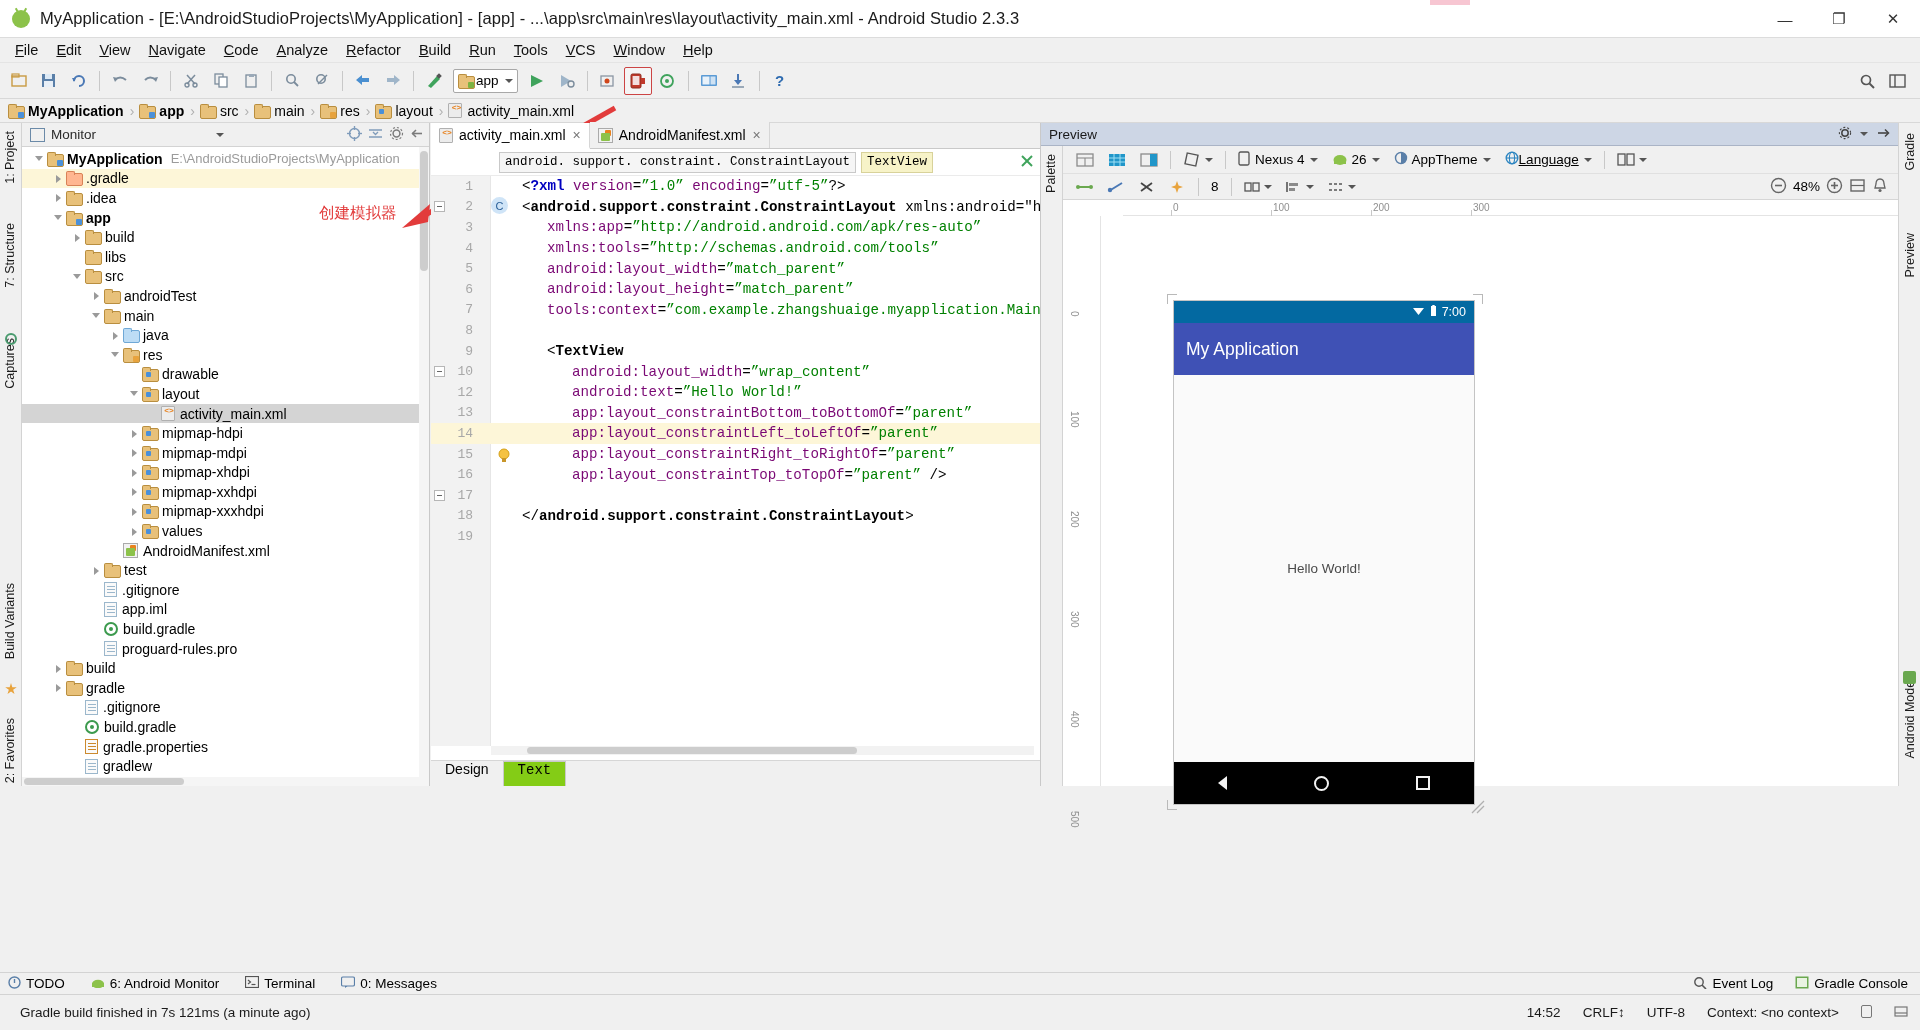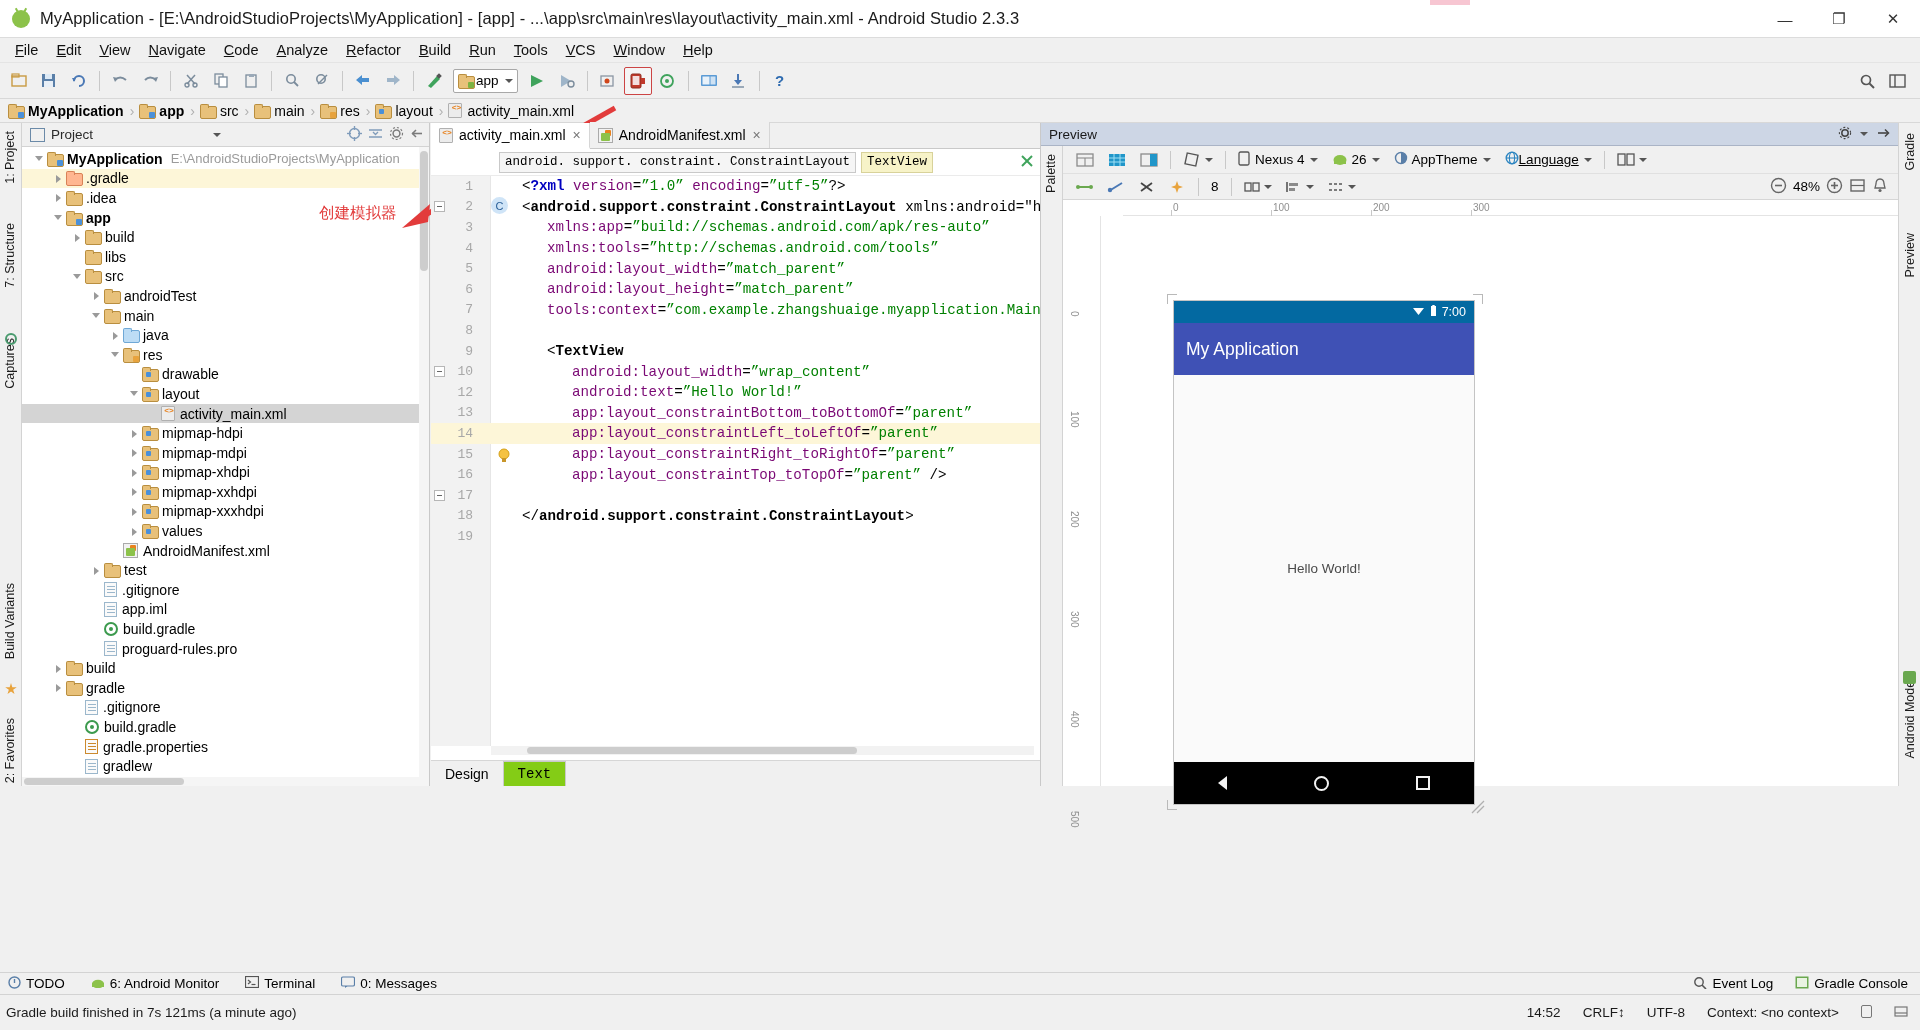--- a/index.html
+++ b/index.html
@@ -145,21 +145,21 @@
   .fold { position:absolute; left:3px; width:11px; height:11px; border:1px solid #b6b6b6; background:#fff; }
   .fold:after { content:""; position:absolute; left:2px; top:4px; width:5px; height:1px; background:#666; }
   .gbulb { position:absolute; left:66px; width:14px; height:15px; }
   .ccircle { position:absolute; left:60px; width:17px; height:17px; border-radius:50%; background:#cfe4f7; color:#2a6099; font-size:11px;
              display:flex; align-items:center; justify-content:center; font-family:"Liberation Sans", sans-serif; }
 
   .editor-bottom { position:absolute; left:0; right:0; bottom:0; height:40px; background:#fff; }
   .hscroll { position:absolute; left:60px; right:6px; top:0; height:9px; background:#f2f2f2;}
   .hscroll .thumb { position:absolute; left:36px; top:1px; width:330px; height:7px; background:#cdcdcd; border-radius:4px;}
   .dtabs { position:absolute; left:0; bottom:0; height:26px; display:flex; align-items:flex-end; border-top:1px solid #d6d6d6; width:100%; background:#f0f0f0;}
-  .dtab { height:25px; padding:0 14px; display:flex; align-items:center; font-size:14px; }
+  .dtab { height:25px; padding:0 14px; display:flex; font-size:14px; }
   .dtab.active { background:#84cc16; border:1px solid #c9c9c9; border-bottom:none;font-family:Liberation Mono, monospace; }
 
   
   .previewpanel { position:absolute; left:1041px; top:123px; width:857px; height:663px; background:#fff; }
   .pvhdr { height:23px; background:#cdd6e5; display:flex; align-items:center; padding-left:8px; border-bottom:1px solid #aab4c6; }
   .pvhdr .lbl { font-size:13.5px; color:#1a1a1a; }
   .pvhdr .icons { margin-left:auto; display:flex; gap:8px; padding-right:8px; align-items:center;}
   .palstrip { position:absolute; left:0; top:23px; width:22px; bottom:0; background:#f0f0f0; border-right:1px solid #d3d3d3; }
   .pvtoolbar { position:absolute; left:22px; top:23px; right:0; height:28px; background:#f0f0f0; display:flex; align-items:center; padding-left:6px; border-bottom:1px solid #e0e0e0;}
   .pvtoolbar2 { position:absolute; left:22px; top:51px; right:0; height:26px; background:#f0f0f0; display:flex; align-items:center; padding-left:6px; border-bottom:1px solid #d6d6d6;}
@@ -185,21 +185,21 @@
 
   
   .rightstrip { position:absolute; right:0; top:123px; width:22px; height:663px; background:#f0f0f0; border-left:1px solid #d3d3d3; }
 
   
   .bottombar { position:absolute; left:0; bottom:36px; width:1920px; height:22px; background:#f0f0f0; border-top:1px solid #d3d3d3;
                display:flex; align-items:center; padding-left:8px; font-size:13.5px; }
   .bb-item { display:flex; align-items:center; gap:5px; margin-right:26px; }
   .bb-right { margin-left:auto; display:flex; align-items:center; gap:22px; padding-right:12px; }
   .statusbar { position:absolute; left:0; bottom:0; width:1920px; height:36px; background:#f0f0f0; border-top:1px solid #d3d3d3;
-               display:flex; align-items:center; padding-left:6px; font-size:13.5px; color:#1a1a1a; }
+               display:flex; align-items:center; padding-left:20px; font-size:13.5px; color:#1a1a1a; }
   .sb-right { margin-left:auto; display:flex; align-items:flex-start; gap:22px; padding-right:12px; }
   .lockicon { width:11px; height:13px; border:1.5px solid #777; border-radius:2px; position:relative; }
 
   
   .annot { position:absolute; left:320px; top:204px; color:#e23b3b; font-size:15.5px; }
   svg.arrowsvg { position:absolute; left:390px; top:100px; pointer-events:none; }
 
   .vsplit { position:absolute; top:123px; width:1px; height:663px; background:#c9c9c9; }
 </style>
 </head>
@@ -447,21 +447,21 @@
     <div class="vlabel" style="top:215px;">Captures</div>
     <div class="vlabel" style="top:460px;">Build Variants</div>
     <div class="vlabel" style="top:595px;">2: Favorites</div>
     <div style="position:absolute;left:5px;top:210px;width:12px;height:12px;border:2px solid #4a9b6f;border-radius:50%;"></div>
     <div style="position:absolute;left:5px;top:560px;width:12px;height:12px;background:#e8a33d;clip-path:polygon(50% 0,61% 35%,98% 35%,68% 57%,79% 91%,50% 70%,21% 91%,32% 57%,2% 35%,39% 35%);"></div>
   </div>
 
   <div class="projpanel">
     <div class="projhdr">
       <span style="width:15px;height:14px;border:1.3px solid #6b8aa8;display:inline-block;position:relative;margin-left:4px;"></span>
-      <span class="ptitle">Project</span>
+      <span class="ptitle">Monitor</span>
       <span class="caret pdrop" style="margin-left:120px;"></span>
       <span class="proj-icons">
         <span class="mini-ic"><svg width="15" height="15">
               <circle cx="7.5" cy="7.5" r="5" fill="none" stroke="#5a7fa8" stroke-width="1.4"></circle>
               <line x1="7.5" y1="0" x2="7.5" y2="4" stroke="#5a7fa8" stroke-width="1.4"></line>
               <line x1="7.5" y1="11" x2="7.5" y2="15" stroke="#5a7fa8" stroke-width="1.4"></line>
               <line x1="0" y1="7.5" x2="4" y2="7.5" stroke="#5a7fa8" stroke-width="1.4"></line>
               <line x1="11" y1="7.5" x2="15" y2="7.5" stroke="#5a7fa8" stroke-width="1.4"></line>
             </svg></span>
         <span class="mini-ic"><svg width="15" height="15">
@@ -749,21 +749,21 @@
           <div class="cl">
             <span class="ln">1</span>
             <span class="ctext2" style="padding-left: 0px;"><span class="punc">&lt;</span><span class="kw">?xml</span> <span class="attr">version</span><span class="punc">=</span><span class="val">”1.0”</span> <span class="attr">encoding</span><span class="punc">=</span><span class="val">”utf-5”</span>?&gt;</span>
           </div>
           <div class="cl">
             <span class="ln">2</span>
             <span class="ctext2" style="padding-left: 0px;"><span class="punc">&lt;</span><span class="tag">android.support.constraint.ConstraintLayout</span> xmlns:android="http://schemas</span>
           </div>
           <div class="cl">
             <span class="ln">3</span>
-            <span class="ctext2" style="padding-left: 25px;"><span class="attr">xmlns:app</span><span class="punc">=</span><span class="val">”build://schemas.android.com/apk/res-auto”</span></span>
+            <span class="ctext2" style="padding-left: 25px;"><span class="attr">xmlns:app</span><span class="punc">=</span><span class="val">”http://android.android.com/apk/res-auto”</span></span>
           </div>
           <div class="cl">
             <span class="ln">4</span>
             <span class="ctext2" style="padding-left: 25px;"><span class="attr">xmlns:tools</span><span class="punc">=</span><span class="val">”http://schemas.android.com/tools”</span></span>
           </div>
           <div class="cl">
             <span class="ln">5</span>
             <span class="ctext2" style="padding-left: 25px;"><span class="attr">android:layout_width</span><span class="punc">=</span><span class="val">”match_parent”</span></span>
           </div>
           <div class="cl">

